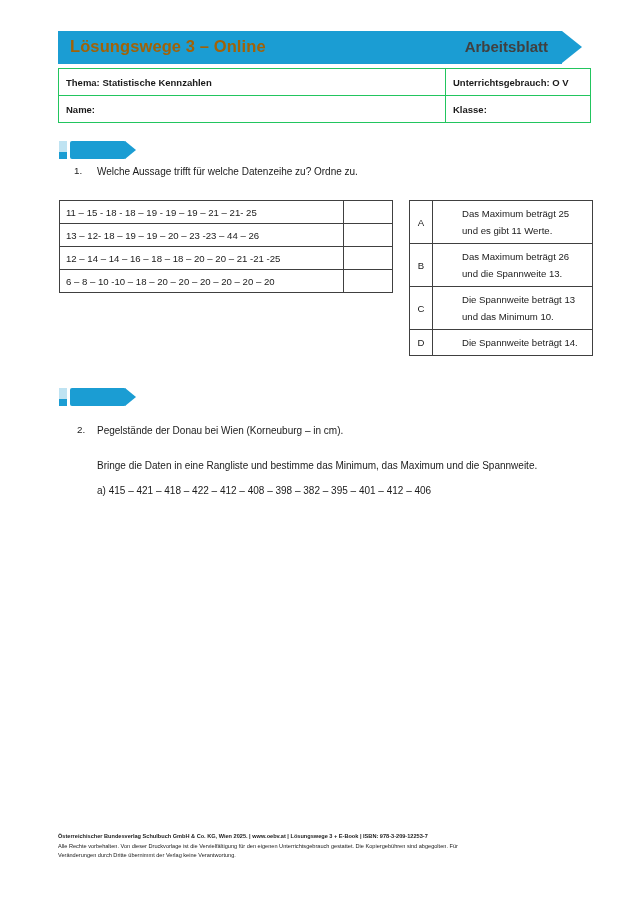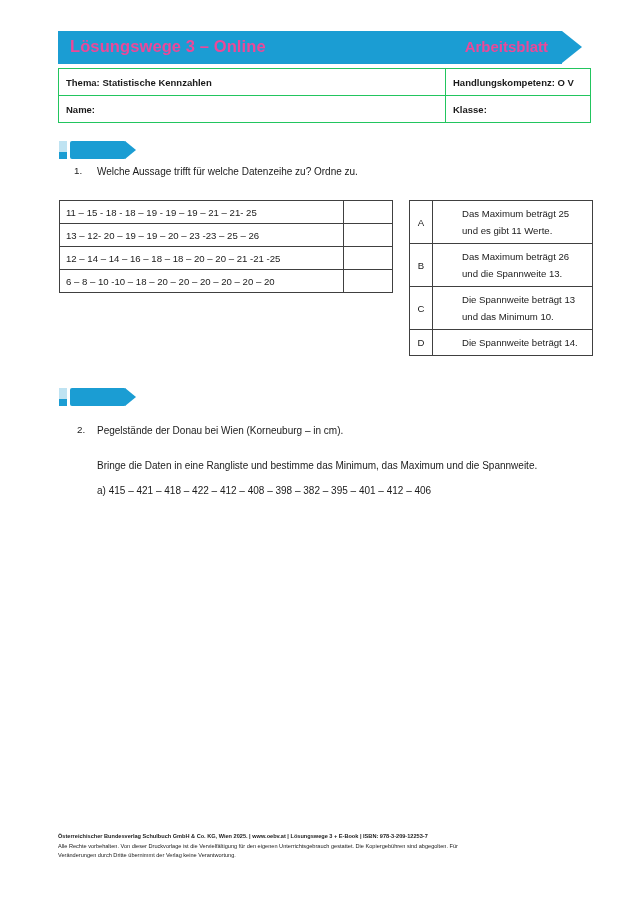--- a/index.html
+++ b/index.html
@@ -47,31 +47,31 @@
     border-top: 16.5px solid transparent;
     border-bottom: 16.5px solid transparent;
     border-left: 20px solid #1b9dd3;
   }
   .header-title {
     position: absolute;
     left: 12px;
     top: 6px;
     font-size: 16.5px;
     font-weight: bold;
-    color: #ec4899;
+    color: #a16207;
     letter-spacing: 0.1px;
     white-space: nowrap;
   }
   .header-tag {
     position: absolute;
     right: 34px;
     top: 7px;
     font-size: 15px;
     font-weight: bold;
-    color: #ec4899;
+    color: #404040;
     white-space: nowrap;
   }
 
   
   .info-table {
     position: absolute;
     left: 58px;
     top: 68px;
     width: 504px;
     border-collapse: collapse;
@@ -221,21 +221,21 @@
     <div class="header-banner-body"></div>
     <div class="header-banner-point"></div>
     <div class="header-title">Lösungswege 3 – Online</div>
     <div class="header-tag">Arbeitsblatt</div>
   </div>
 
   <table class="info-table">
     <tbody>
         <tr>
       <td class="info-col-left">Thema: Statistische Kennzahlen</td>
-      <td class="info-col-right">Handlungskompetenz: O V</td>
+      <td class="info-col-right">Unterrichtsgebrauch: O V</td>
     </tr>
     <tr>
       <td class="info-col-left">Name:</td>
       <td class="info-col-right">Klasse:</td>
     </tr>
   </tbody>
     </table>
 
   <div class="task-marker" id="task1-marker">
     <div class="tm-square"></div>
@@ -247,21 +247,21 @@
   <div class="task-num" id="task1-num">1.</div>
   <div class="task-line" id="task1-text">Welche Aussage trifft für welche Datenzeihe zu? Ordne zu.</div>
 
   <table class="data-table">
     <tbody>
         <tr>
       <td class="data-values">11 – 15 -  18  -  18 – 19 - 19 – 19 – 21 – 21- 25</td>
       <td class="data-answer"></td>
     </tr>
     <tr>
-      <td class="data-values">13 – 12- 20 – 19 – 19 – 20 – 23 -23 – 25 – 26</td>
+      <td class="data-values">13 – 12- 18 – 19 – 19 – 20 – 23 -23 – 44 – 26</td>
       <td class="data-answer"></td>
     </tr>
     <tr>
       <td class="data-values">12 – 14 – 14 – 16 – 18 – 18 – 20 – 20 – 21 -21 -25</td>
       <td class="data-answer"></td>
     </tr>
     <tr>
       <td class="data-values">6 – 8 – 10 -10 – 18 – 20 – 20 – 20 – 20 – 20 – 20</td>
       <td class="data-answer"></td>
     </tr>

